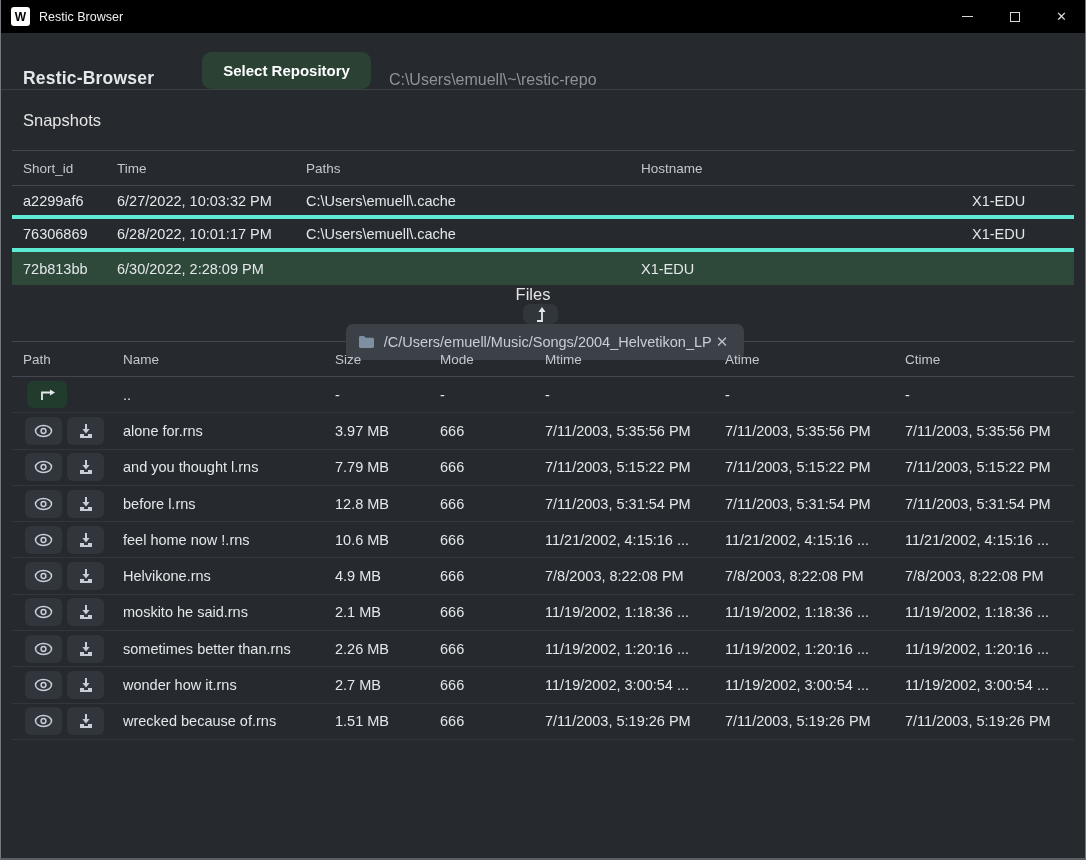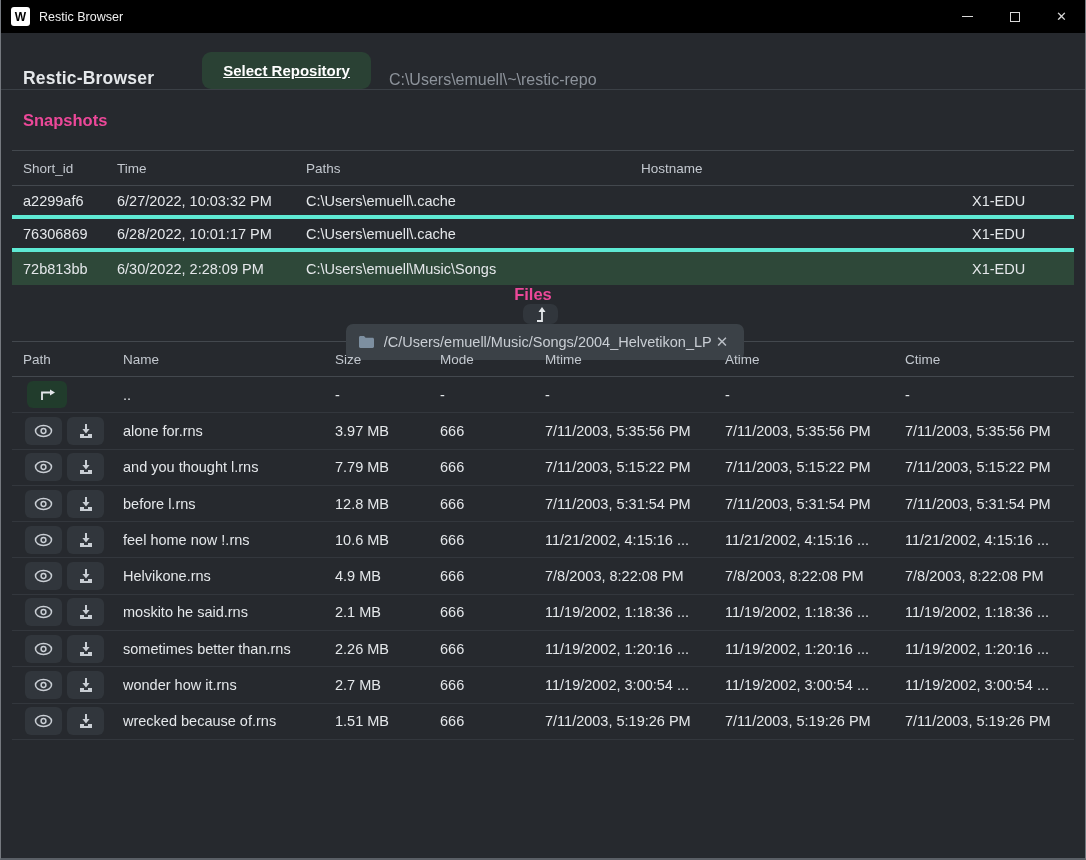--- a/index.html
+++ b/index.html
@@ -15,24 +15,24 @@
     display:flex; align-items:center; justify-content:center; font-weight:bold; font-size:12px; color:#000; }
   .titlebar-title { margin-left:9px; font-size:12.5px; color:#f0f0f0; }
   .win-controls { margin-left:auto; display:flex; height:100%; }
   .win-btn { width:47px; height:100%; display:flex; align-items:center; justify-content:center; color:#d9d9d9; font-size:13px; cursor:pointer; }
   .max-glyph { width:10px; height:10px; border:1.3px solid #d9d9d9; display:inline-block; }
   .min-glyph { width:11px; height:0; border-top:1.6px solid #d9d9d9; display:inline-block; }
   
   .repo-header { height:57px; display:flex; align-items:flex-end; border-bottom:1px solid #3b4046; }
   .app-name { font-size:17.5px; font-weight:bold; margin-left:22px; letter-spacing:.2px; }
   .select-repo-btn { margin-left:48px; background:#2a4134; color:#fff; font-weight:bold; font-size:15px;
-    border:none; border-radius:9px; padding:10px 21px; cursor:pointer; font-family:inherit;text-decoration:underline; }
+    border:none; border-radius:9px; padding:10px 21px; cursor:pointer; font-family:inherit; }
   .repo-path { margin-left:18px; color:#8d939b; font-size:16px; }
   
-  .section-title { font-size:16.5px; font-weight:bold; color:#ec4899; }
+  .section-title { font-size:16.5px; font-weight:normal; color:#e5e5e5; }
   .snapshots-titlebox { height:60px; display:flex; align-items:center; padding-left:22px; }
   
   .snap-grid { display:grid; grid-template-columns:94px 189px 335px 331px 1fr; align-items:center; }
   .files-grid { display:grid; grid-template-columns:100px 212px 105px 105px 180px 180px 1fr; align-items:center; }
   .c { padding-left:11px; padding-right:8px; white-space:nowrap; overflow:hidden; text-overflow:ellipsis; }
   .thead { height:36px; border-top:1px solid #43484e; border-bottom:1px solid #43484e;
     color:#c3c8cf; font-size:13.5px; margin:0 11px; }
   .trow { height:33px; font-size:14.5px; margin:0 11px; border-bottom:4px solid #5eead4; cursor:default; }
   .trow:last-child { border-bottom:none; }
   .trow.selected { background:#2e4839; border-bottom:none; }
@@ -99,21 +99,20 @@
     <div class="snap-grid trow">
       <div class="c">76306869</div>
       <div class="c">6/28/2022, 10:01:17 PM</div>
       <div class="c">C:\Users\emuell\.cache</div>
       <div class="c"></div>
       <div class="c">X1-EDU</div>
     </div>
     <div class="snap-grid trow selected">
       <div class="c">72b813bb</div>
       <div class="c">6/30/2022, 2:28:09 PM</div>
-      <div class="c">C:\Users\emuell\Music\Songs</div>
       <div class="c"></div>
       <div class="c">X1-EDU</div>
     </div>
   </div>
 
 <div class="files-bar">
   <span class="section-title files-label">Files</span>
   <button class="up-btn">
     <svg width="20" height="20" viewBox="0 0 20 20">
       <path d="M6 17 L11 17 L11 7" stroke="#e4e7ea" stroke-width="1.8" fill="none"></path>

